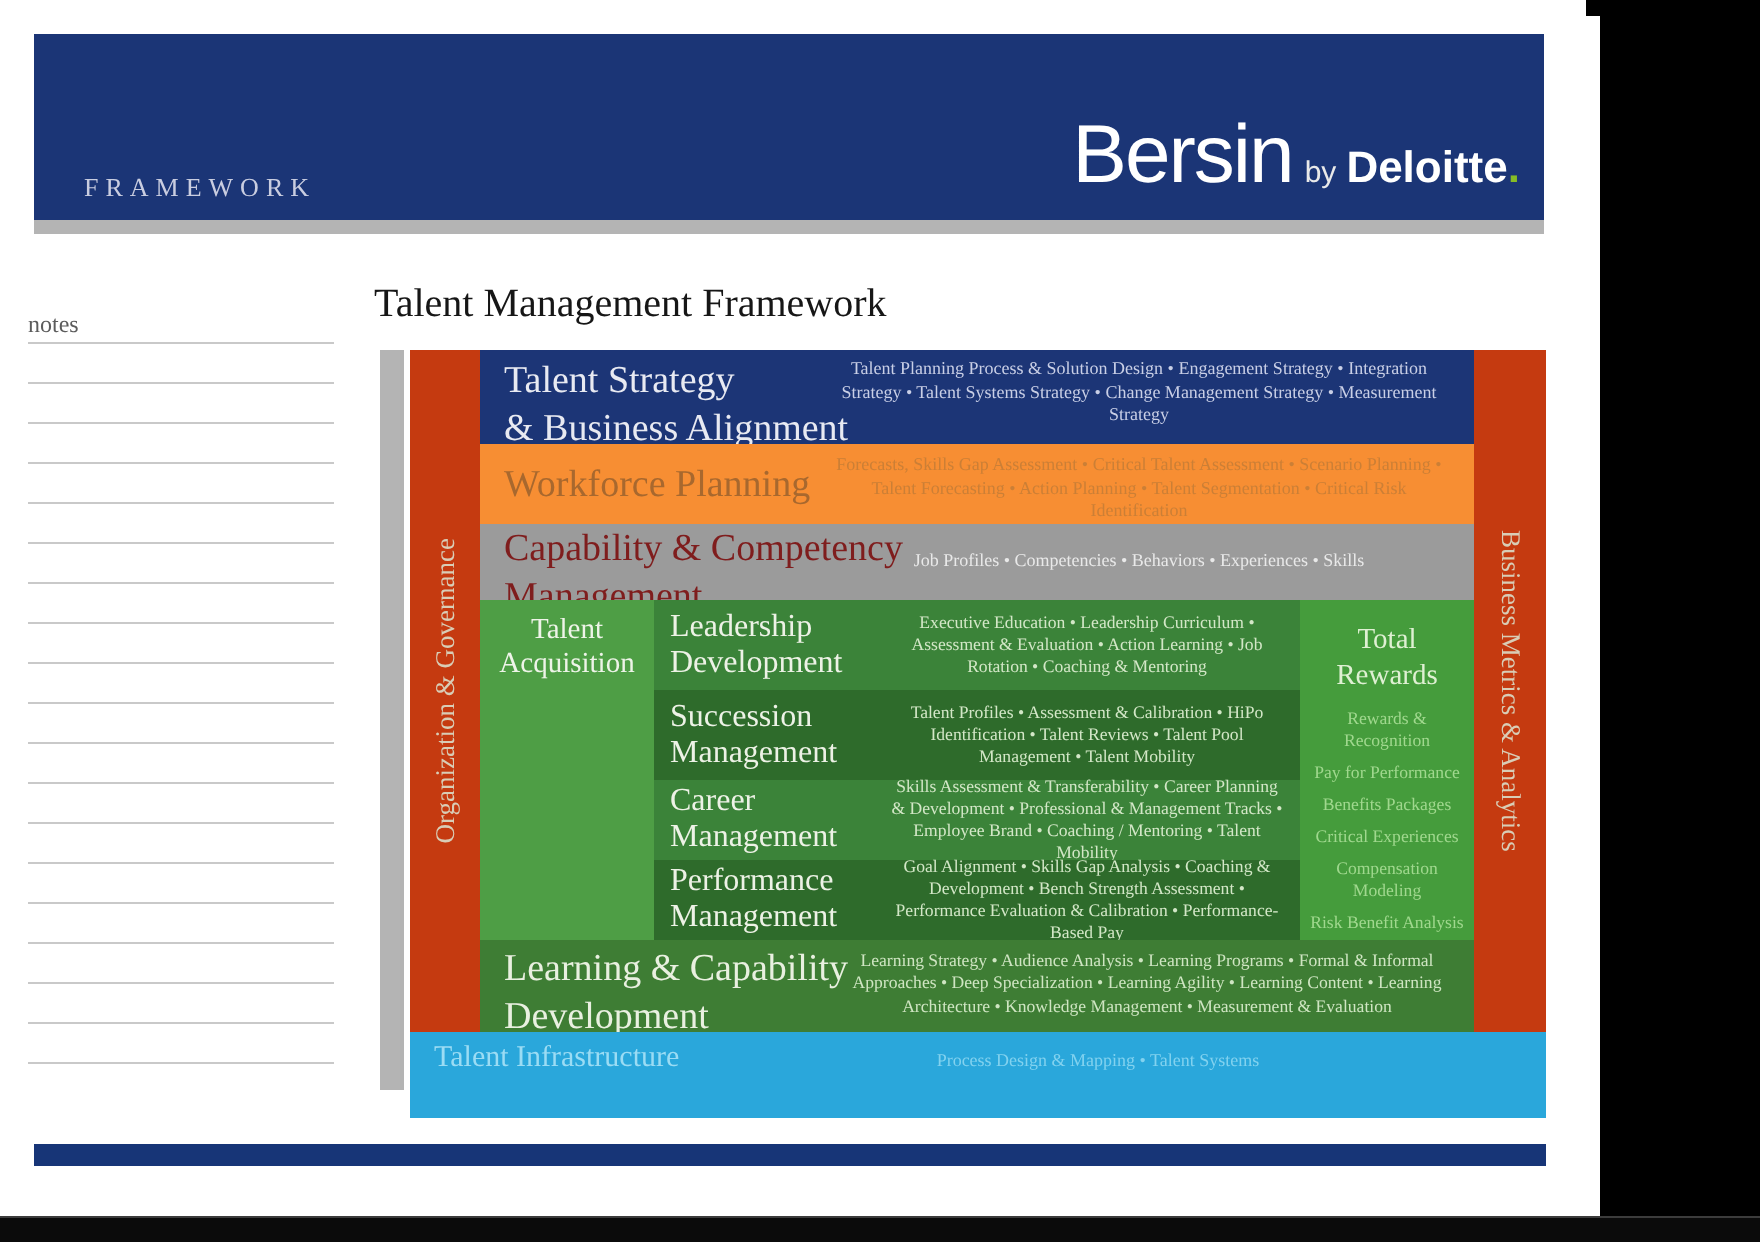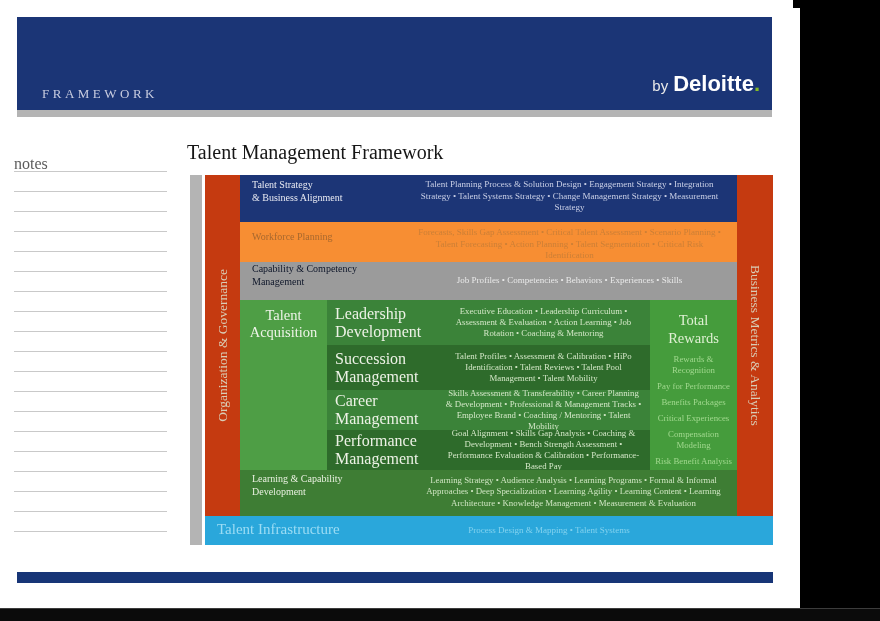--- a/index.html
+++ b/index.html
@@ -17,47 +17,47 @@
   .brand{position:absolute;right:12px;bottom:12px;display:flex;align-items:baseline;
          font-family:"Liberation Sans",sans-serif;color:#fff;}
   .brand-bersin{font-size:41px;font-weight:300;letter-spacing:-1px;line-height:1;}
   .brand-by{font-size:15px;color:#e9e9e9;margin:0 5px 2px 6px;}
   .brand-deloitte{font-size:22px;font-weight:bold;margin-bottom:1px;}
   .brand-period{font-size:22px;font-weight:bold;color:#86bc25;margin-bottom:1px;}
   .header-underline{position:absolute;left:17px;top:110px;width:755px;height:7px;background:#b4b4b4;}
 
   
   .page-title{position:absolute;left:187px;top:141px;font-size:20px;color:#161616;}
-  .notes-label{position:absolute;left:14px;top:155px;font-size:16px;color:#5c5c5c;}
+  .notes-label{position:absolute;left:14px;top:155px;font-size:12px;color:#5c5c5c;}
   .notes-lines{position:absolute;left:14px;top:171px;width:153px;}
   .note-line{height:0;border-top:1px solid #c9c9c9;margin-bottom:19px;}
 
   
   .diagram{position:absolute;left:190px;top:175px;width:583px;height:370px;}
   .shadow-strip{position:absolute;left:0;top:0;width:12px;height:370px;background:#b4b4b4;}
 
   .vbar{position:absolute;display:flex;align-items:center;justify-content:center;background:#c53a10;
         color:#d9cdb6;font-size:13.5px;}
   .vbar-left{left:15px;top:0;width:35px;height:341px;writing-mode:vertical-rl;}
   .vbar-left span{transform:rotate(180deg);}
   .vbar-right{left:547px;top:0;width:36px;height:341px;writing-mode:vertical-rl;}
 
   .center-col{position:absolute;left:50px;top:0;width:497px;}
 
   .row-strategy{position:absolute;left:0;top:0;width:497px;height:47px;background:#1c3576;}
   .row-workforce{position:absolute;left:0;top:47px;width:497px;height:40px;background:#f78e33;}
   .row-capability{position:absolute;left:0;top:87px;width:497px;height:38px;background:#9b9b9b;}
   .green-grid{position:absolute;left:0;top:125px;width:497px;height:170px;display:flex;}
   .row-learning{position:absolute;left:0;top:295px;width:497px;height:46px;background:#3e7d34;}
-  .row-infra{position:absolute;left:15px;top:341px;width:568px;height:29px;background:#2aa7db;}
-
-  .band-heading{position:absolute;left:12px;top:4px;font-size:10px;line-height:1.25;}
+  .row-infra{position:absolute;left:15px;top:341px;width:568px;height:43px;background:#2aa7db;}
+
+  .band-heading{position:absolute;left:12px;top:4px;font-size:19px;line-height:1.25;}
   .row-strategy .band-heading{color:#e8eaf2;}
   .row-workforce .band-heading{color:#a8682e;top:9px;}
-  .row-capability .band-heading{color:#0f172a;top:1px;font-family:Liberation Serif, serif;}
+  .row-capability .band-heading{color:#7f1d1d;top:1px;font-family:Liberation Serif, serif;}
   .row-learning .band-heading{color:#e9f0e0;top:3px;}
   .row-infra .band-heading{color:#9bdcf4;top:4px;font-size:15px;}
 
   .band-details{position:absolute;top:4px;font-size:9px;text-align:center;line-height:1.3;}
   .row-strategy .band-details{left:172px;right:10px;color:#c9cfe6;}
   .row-workforce .band-details{left:172px;right:10px;top:5px;color:#cb7f36;}
   .row-capability .band-details{left:172px;right:10px;top:13px;color:#e9e9e9;}
   .row-learning .band-details{left:178px;right:8px;top:5px;color:#cfe5c2;font-size:8.8px;}
   .row-infra .band-details{left:180px;right:60px;top:9px;color:#82d2ef;}
 
@@ -84,20 +84,21 @@
   .bottom-blue-bar{position:absolute;left:17px;top:572px;width:756px;height:11px;background:#173577;}
 </style>
 </head>
 <body>
 
 <div class="page">
 
   <div class="header-bar">
     <div class="framework-label">FRAMEWORK</div>
     <div class="brand">
+      <span class="brand-bersin">Bersin</span>
       <span class="brand-by">by</span>
       <span class="brand-deloitte">Deloitte</span>
       <span class="brand-period">.</span>
     </div>
   </div>
   <div class="header-underline"></div>
 
   <div class="page-title">Talent Management Framework</div>
   <div class="notes-label">notes</div>
   <div class="notes-lines">

